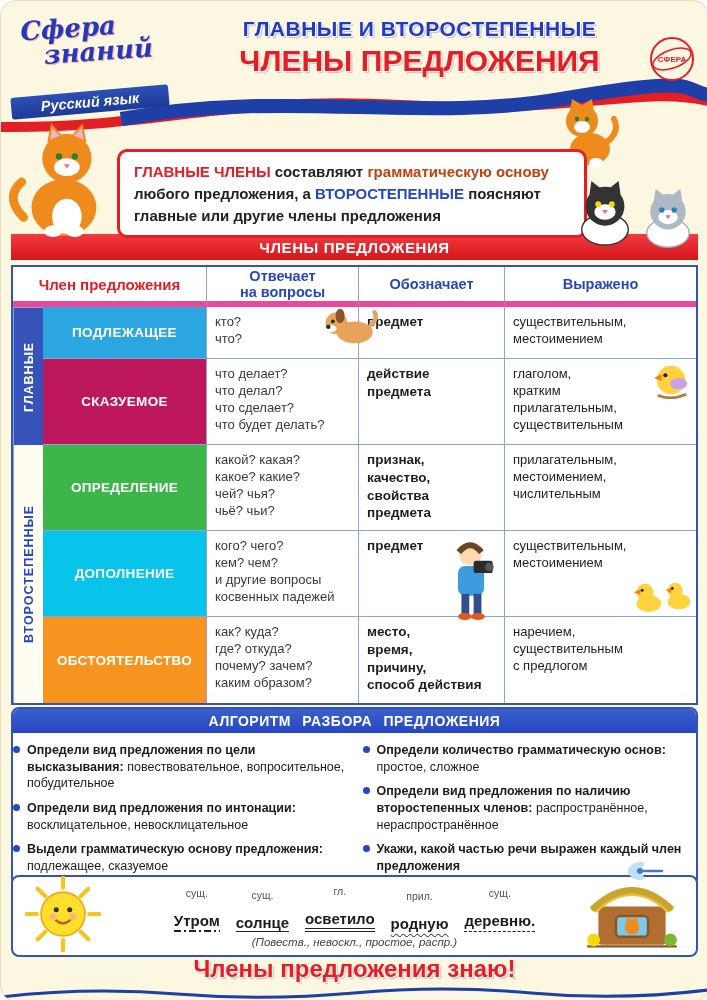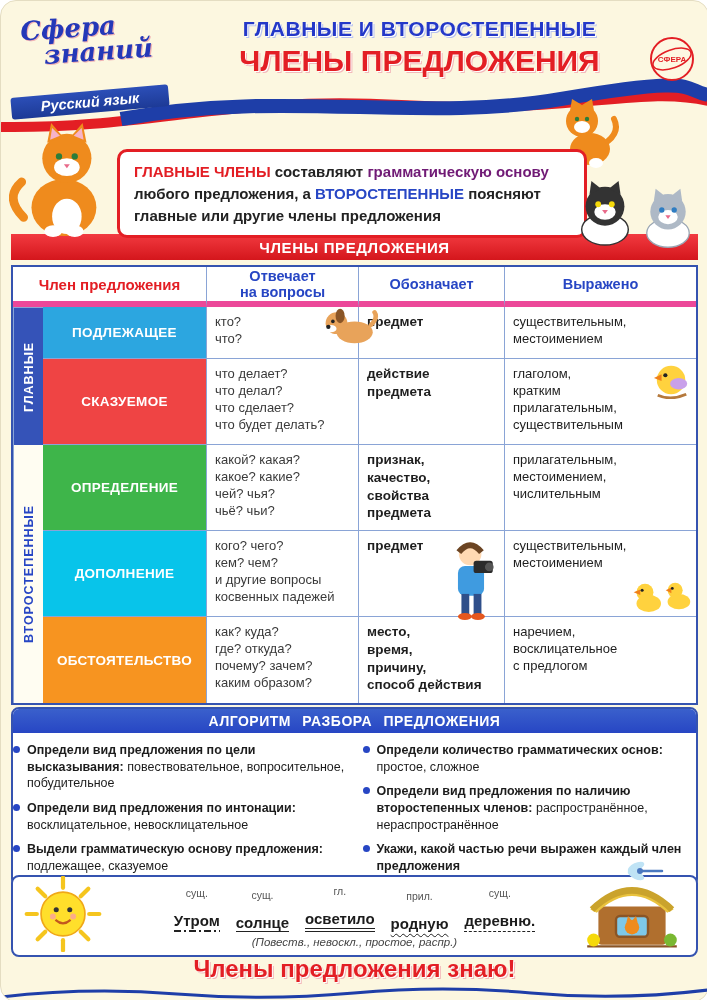--- a/index.html
+++ b/index.html
@@ -27,21 +27,21 @@
   .cat-left{position:absolute;left:8px;top:120px;z-index:5;}
   .cat-top-right{position:absolute;right:86px;top:96px;z-index:2;}
   .kitten-black{position:absolute;right:64px;top:178px;z-index:6;}
   .kitten-grey{position:absolute;right:4px;top:186px;z-index:6;}
   .dragonfly{position:absolute;right:44px;top:858px;z-index:6;}
   
   .intro-box{position:absolute;left:116px;top:148px;width:470px;box-sizing:border-box;
     background:#fff;border:3px solid #e31e24;border-radius:10px;padding:9px 14px;
     font-size:15px;font-weight:600;color:#222;line-height:1.45;z-index:4;}
   .seg-red{color:#e31e24;font-weight:800;}
-  .seg-green{color:#701a75;font-weight:800;}
+  .seg-green{color:#c2410c;font-weight:800;}
   .seg-blue{color:#2746c4;font-weight:800;}
   
   .red-banner{position:absolute;left:10px;top:233px;width:687px;height:26px;box-sizing:border-box;
     background:linear-gradient(#f23a40,#d4161c);color:#fff;font-weight:bold;font-size:15px;
     letter-spacing:.6px;display:flex;align-items:center;justify-content:center;z-index:3;}
   
   .tbl{position:absolute;left:10px;top:264px;width:687px;box-sizing:border-box;
     display:grid;grid-template-columns:30px 164px 152px 146px 1fr;
     grid-template-rows:40px 52px 86px 86px 86px 86px;
     background:#fff;border:2px solid #3553b0;z-index:2;}
@@ -49,21 +49,21 @@
     padding:6px 8px;position:relative;}
   .tc.last{border-right:none;}
   .tc.bot{border-bottom:none;}
   .th{display:flex;align-items:center;justify-content:center;text-align:center;
     font-weight:bold;font-size:14.5px;color:#2746c4;border-bottom:6px solid #ec4899;}
   .th-member{color:#e31e24;font-size:15px;}
   .pre{white-space:pre-line;}
   .member{display:flex;align-items:center;justify-content:center;text-align:center;
     color:#fff;font-weight:bold;font-size:13.5px;letter-spacing:.3px;}
   .c-subject{background:#2ca6e0;}
-  .c-predicate{background:#ef4444;}
+  .c-predicate{background:#be185d;}
   .c-attribute{background:#3eb54a;text-align:right;}
   .c-object{background:#08c4ea;}
   .c-adverb{background:#f79420;}
   .q{font-size:13px;color:#3a3a3a;line-height:1.32;}
   .means{font-weight:bold;font-size:13.5px;color:#1e1e1e;line-height:1.32;}
   .exp{font-size:13px;color:#1e1e1e;line-height:1.32;}
   .vlabel{display:flex;align-items:center;justify-content:center;
     writing-mode:vertical-rl;transform:rotate(180deg);
     font-weight:bold;font-size:12.5px;letter-spacing:1px;padding:2px;}
   .g-main{background:#3553b8;color:#fff;}
@@ -292,21 +292,21 @@
     <div class="tc member c-adverb bot" style="grid-area:6/2/7/3">ОБСТОЯТЕЛЬСТВО</div>
     <div class="tc q pre bot" style="grid-area:6/3/7/4">как? куда?
 где? откуда?
 почему? зачем?
 каким образом?</div>
     <div class="tc means pre bot" style="grid-area:6/4/7/5">место,
 время,
 причину,
 способ действия</div>
     <div class="tc exp pre last bot" style="grid-area:6/5/7/6">наречием,
-восклицательное
+существительным
 с предлогом</div>
   </div>
 
   <div class="algorithm">
     <div class="alg-title">АЛГОРИТМ РАЗБОРА ПРЕДЛОЖЕНИЯ</div>
     <div class="alg-body">
       <div class="alg-col">
         <div class="alg-item">
           <span class="bullet"></span>
           <span class="alg-text"><b>Определи вид предложения по цели высказывания:</b><span> повествовательное, вопросительное, побудительное</span></span>
@@ -316,21 +316,21 @@
           <span class="alg-text"><b>Определи вид предложения по интонации:</b><span> восклицательное, невосклицательное</span></span>
         </div>
         <div class="alg-item">
           <span class="bullet"></span>
           <span class="alg-text"><b>Выдели грамматическую основу предложения:</b><span> подлежащее, сказуемое</span></span>
         </div>
       </div>
       <div class="alg-col">
         <div class="alg-item">
           <span class="bullet"></span>
-          <span class="alg-text"><b>Определи количество грамматических основ:</b><span> простое, сложное</span></span>
+          <span class="alg-text"><b>Определи количество грамматическую основ:</b><span> простое, сложное</span></span>
         </div>
         <div class="alg-item">
           <span class="bullet"></span>
           <span class="alg-text"><b>Определи вид предложения по наличию второстепенных членов:</b><span> распространённое, нераспространённое</span></span>
         </div>
         <div class="alg-item">
           <span class="bullet"></span>
           <span class="alg-text"><b>Укажи, какой частью речи выражен каждый член предложения</b><span></span></span>
         </div>
       </div>

